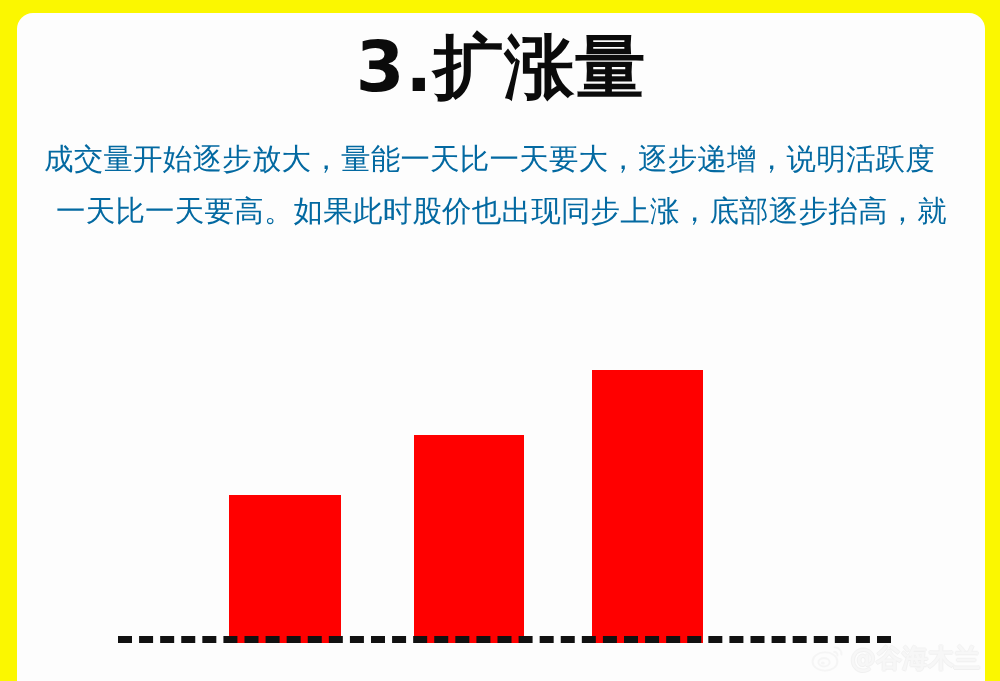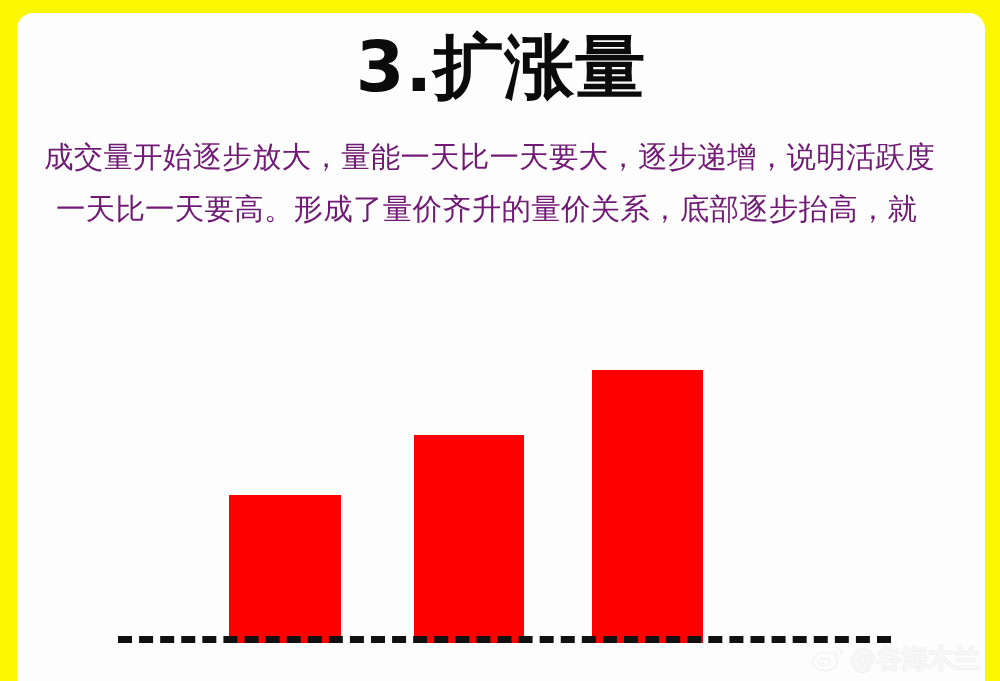--- a/index.html
+++ b/index.html
@@ -50,24 +50,24 @@
     letter-spacing: 1px;
     white-space: nowrap;
   }
 
   
   #paragraph {
     position: absolute;
     left: 27px;
     top: 120px;
     width: 920px;
-    font-family: Liberation Mono, monospace;
+    font-family: Liberation Sans, sans-serif;
     font-size: 29.5px;
     line-height: 52px;
-    color: #701a75;
+    color: #0369a1;
     letter-spacing: 0.2px;
   }
   #paragraph .pline {
     white-space: nowrap;
   }
   #paragraph .pline.indent {
     padding-left: 12px;
   }
 
   
@@ -126,21 +126,21 @@
 <body>
 
 <div id="poster">
 
   <div id="card">
 
     <div id="title">3.扩涨量</div>
 
     <div id="paragraph">
       <div class="pline">成交量开始逐步放大，量能一天比一天要大，逐步递增，说明活跃度</div>
-      <div class="pline indent">一天比一天要高。形成了量价齐升的量价关系，底部逐步抬高，就</div>
+      <div class="pline indent">一天比一天要高。如果此时股价也出现同步上涨，底部逐步抬高，就</div>
     </div>
 
     <div id="chart">
       <div class="bar" id="bar0" style="left: 212px; width: 112px; height: 148px; background: rgb(255, 0, 0);"></div>
       <div class="bar" id="bar1" style="left: 397px; width: 110px; height: 208px; background: rgb(255, 0, 0);"></div>
       <div class="bar" id="bar2" style="left: 575px; width: 111px; height: 273px; background: rgb(255, 0, 0);"></div>
       <div id="baseline"></div>
     </div>
 
     <div id="watermark">

